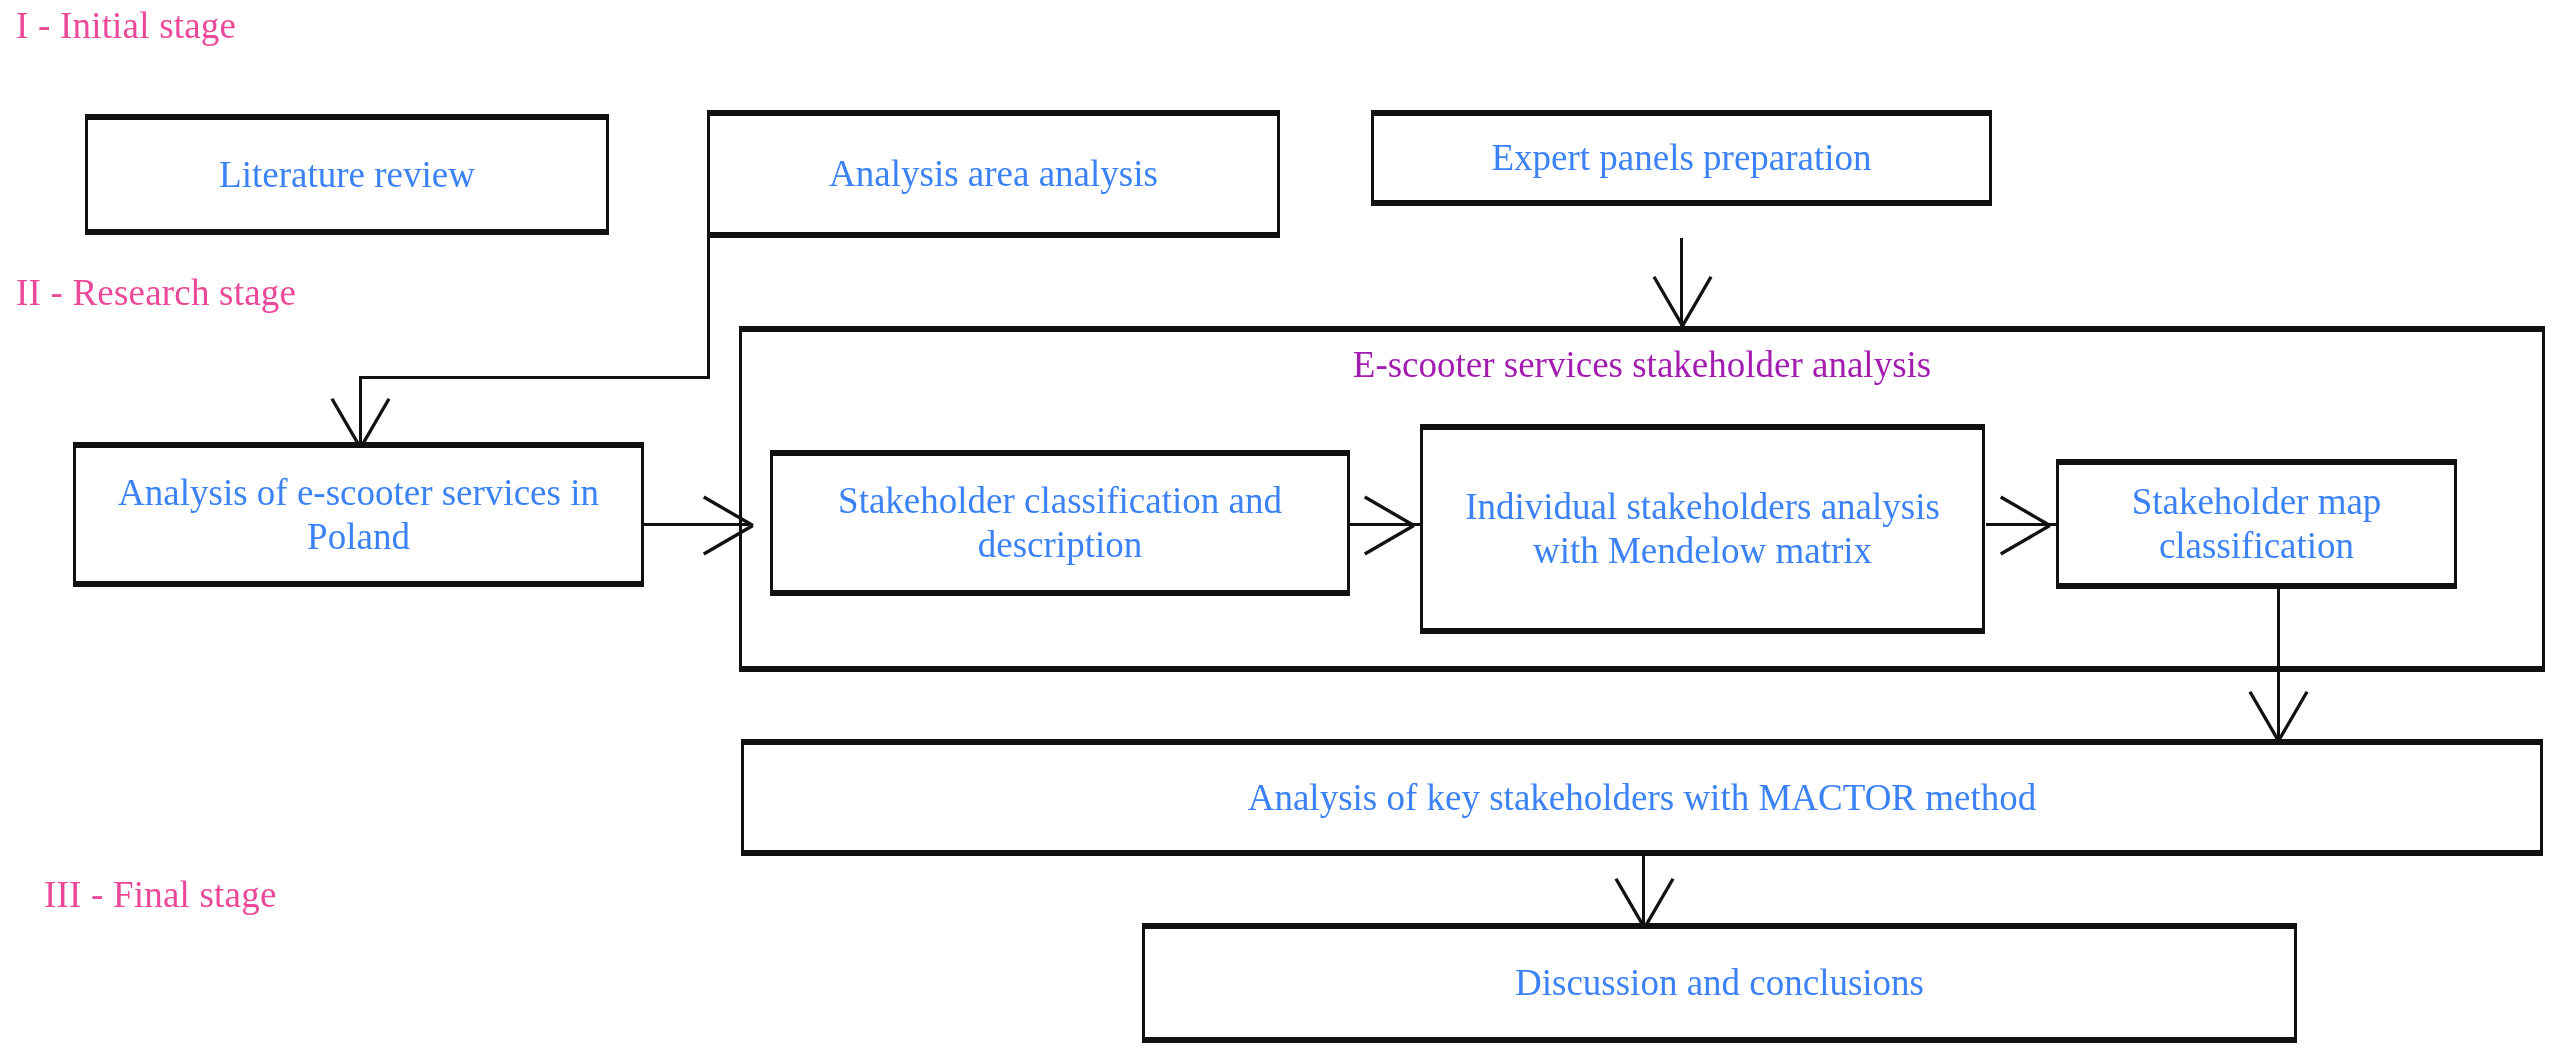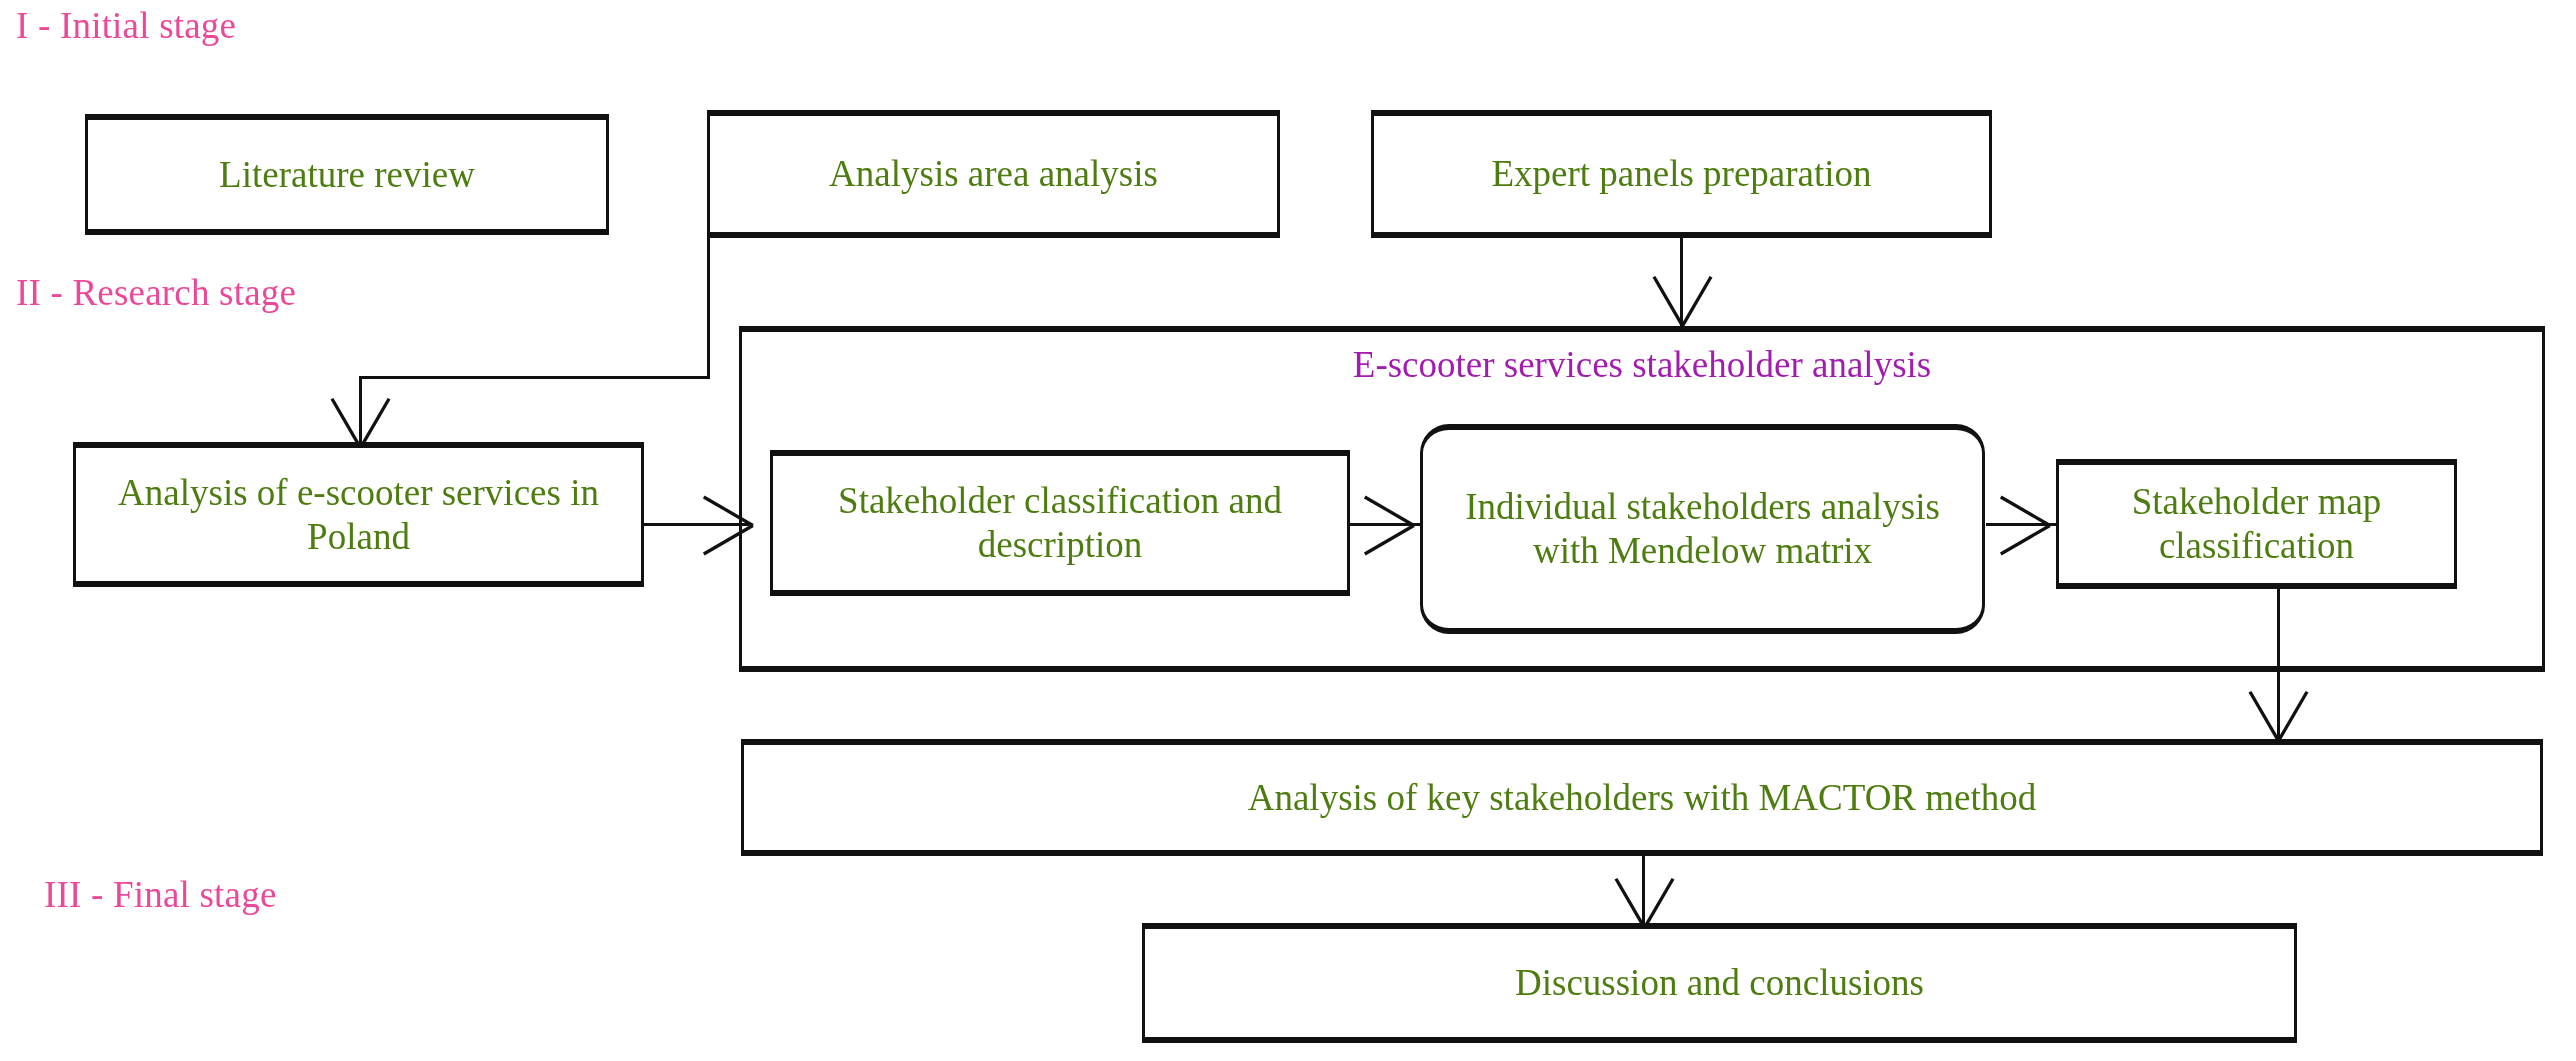--- a/index.html
+++ b/index.html
@@ -42,21 +42,21 @@
     text-align: center;
   }
   
   .box.heavy {
     border-top-width: 6px;
     border-bottom-width: 6px;
   }
   .box .label {
     font-size: 37px;
     line-height: 1.18;
-    color: #4d7c0f;
+    color: #3b82f6;
     padding: 0 10.6px;
     display: block;
   }
 
   
   .group-box {
     position: absolute;
     box-sizing: border-box;
     background: transparent;
     border: 3.3px solid #111111;
@@ -104,21 +104,21 @@
   <div class="stage-label" style="left:44px; top:876px;">III - Final stage</div>
 
   <div class="box heavy" style="left:85px; top:114px; width:524px; height:121px;">
     <span class="label">Literature review</span>
   </div>
 
   <div class="box heavy" style="left:707px; top:110px; width:573px; height:128px;">
     <span class="label">Analysis area analysis</span>
   </div>
 
-  <div class="box heavy" style="left:1371px; top:110px; width:621px; height:128px;">
+  <div class="box heavy" style="left:1371px; top:110px; width:621px; height:96px;">
     <span class="label">Expert panels preparation</span>
   </div>
 
   <div class="conn v" style="left:707px; top:238px; height:141px;"></div>
 
   <div class="conn h" style="left:359px; top:376px; width:351px;"></div>
 
   <div class="conn v" style="left:359px; top:376px; height:73px;"></div>
   <svg class="arrow-svg" style="left:324px; top:392px; width:73px; height:60px;" viewBox="0 0 110 90">
     <line x1="12" y1="10" x2="55" y2="84"></line>
@@ -148,21 +148,21 @@
   <div class="box heavy" style="left:770px; top:450px; width:580px; height:146px;">
     <span class="label">Stakeholder classification and description</span>
   </div>
 
   <div class="conn h" style="left:1350px; top:523px; width:72px;"></div>
   <svg class="arrow-svg" style="left:1358px; top:489px; width:60px; height:73px;" viewBox="0 0 90 110">
     <line x1="10" y1="12" x2="84" y2="55"></line>
     <line x1="10" y1="98" x2="84" y2="55"></line>
   </svg>
 
-  <div class="box heavy" style="left:1420px; top:424px; width:565px; height:210px;border-radius:29px;">
+  <div class="box heavy" style="left:1420px; top:424px; width:565px; height:210px;">
     <span class="label">Individual stakeholders analysis with Mendelow matrix</span>
   </div>
 
   <div class="conn h" style="left:1986px; top:523px; width:72px;"></div>
   <svg class="arrow-svg" style="left:1994px; top:489px; width:60px; height:73px;" viewBox="0 0 90 110">
     <line x1="10" y1="12" x2="84" y2="55"></line>
     <line x1="10" y1="98" x2="84" y2="55"></line>
   </svg>
 
   <div class="box heavy" style="left:2056px; top:459px; width:401px; height:130px;">

